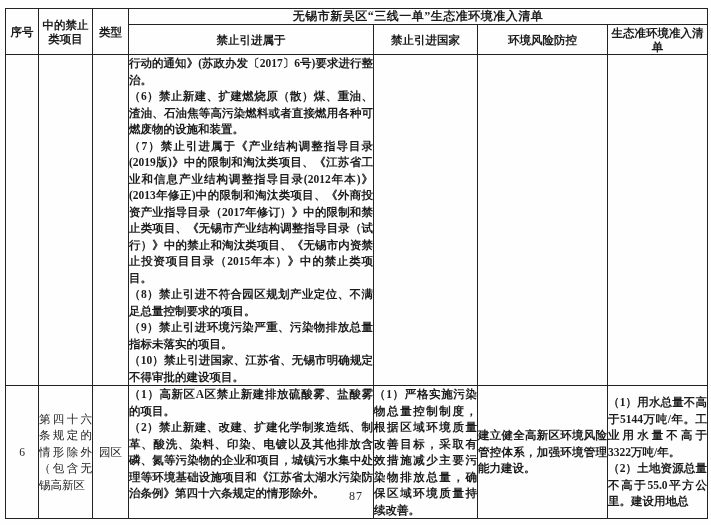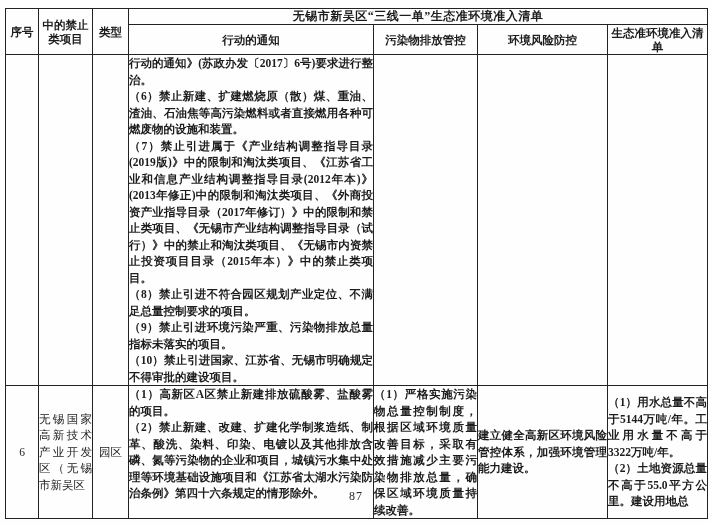--- a/index.html
+++ b/index.html
@@ -95,22 +95,22 @@
       <col style="width:100px">
     </colgroup>
     <thead>
       <tr>
         <th class="hdr" rowspan="2">序号</th>
         <th class="hdr" rowspan="2">中的禁止类项目</th>
         <th class="hdr" rowspan="2">类型</th>
         <th class="table-title" colspan="4">无锡市新吴区“三线一单”生态准环境准入清单</th>
       </tr>
       <tr class="subhdr">
-        <th class="hdr">行动的通知</th>
-        <th class="hdr">污染物排放管控</th>
+        <th class="hdr">禁止引进属于</th>
+        <th class="hdr">禁止引进国家</th>
         <th class="hdr">环境风险防控</th>
         <th class="hdr">生态准环境准入清单</th>
       </tr>
     </thead>
     <tbody>
       <tr style="height:314px">
         <td class="cell center-cell"></td>
         <td class="cell center-cell"></td>
         <td class="cell center-cell"></td>
         <td class="cell multiline">行动的通知》(苏政办发〔2017〕6号)要求进行整治。
@@ -118,21 +118,21 @@
 （7）禁止引进属于《产业结构调整指导目录(2019版)》中的限制和淘汰类项目、《江苏省工业和信息产业结构调整指导目录(2012年本)》(2013年修正)中的限制和淘汰类项目、《外商投资产业指导目录（2017年修订）》中的限制和禁止类项目、《无锡市产业结构调整指导目录（试行）》中的禁止和淘汰类项目、《无锡市内资禁止投资项目目录（2015年本）》中的禁止类项目。
 （8）禁止引进不符合园区规划产业定位、不满足总量控制要求的项目。
 （9）禁止引进环境污染严重、污染物排放总量指标未落实的项目。
 （10）禁止引进国家、江苏省、无锡市明确规定不得审批的建设项目。</td>
         <td class="cell"></td>
         <td class="cell"></td>
         <td class="cell"></td>
       </tr>
       <tr style="height:119px">
         <td class="cell center-cell">6</td>
-        <td class="unit-cell">无锡国家高新技术产业开发区（无锡市新吴区</td>
+        <td class="unit-cell">第四十六条规定的情形除外（包含无锡高新区</td>
         <td class="cell center-cell">园区</td>
         <td class="cell multiline">（1）高新区A区禁止新建排放硫酸雾、盐酸雾的项目。
 （2）禁止新建、改建、扩建化学制浆造纸、制革、酸洗、染料、印染、电镀以及其他排放含磷、氮等污染物的企业和项目，城镇污水集中处理等环境基础设施项目和《江苏省太湖水污染防治条例》第四十六条规定的情形除外。</td>
         <td class="cell multiline mid">（1）严格实施污染物总量控制制度，根据区域环境质量改善目标，采取有效措施减少主要污染物排放总量，确保区域环境质量持续改善。</td>
         <td class="cell multiline mid">建立健全高新区环境风险管控体系，加强环境管理能力建设。</td>
         <td class="cell multiline mid">（1）用水总量不高于5144万吨/年。工业用水量不高于3322万吨/年。
 （2）土地资源总量不高于55.0平方公里。建设用地总</td>
       </tr>
     </tbody>
   </table>

